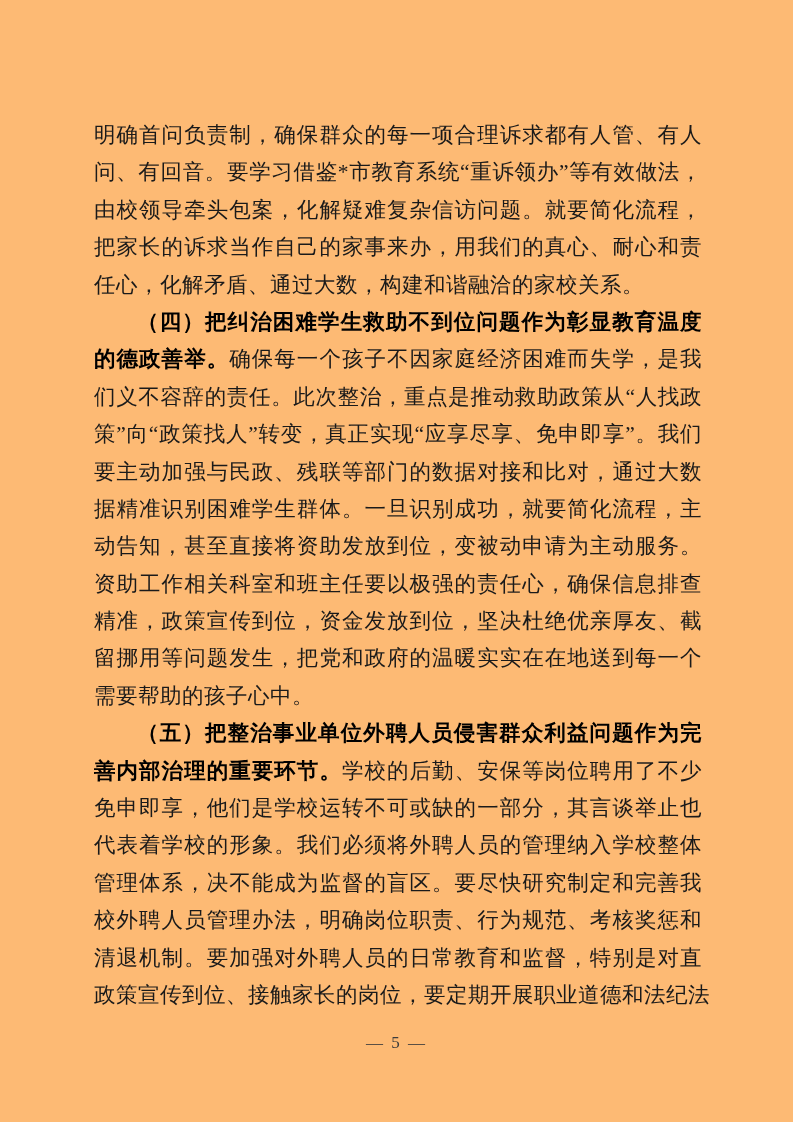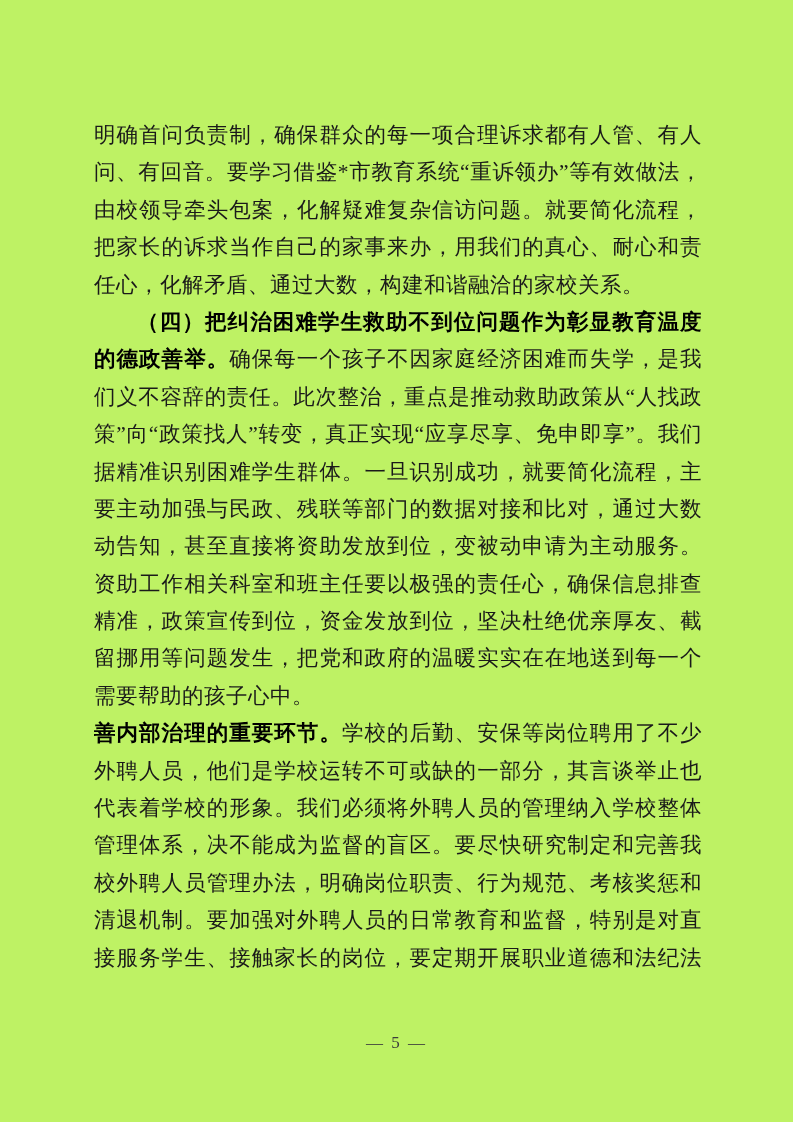--- a/index.html
+++ b/index.html
@@ -4,21 +4,21 @@
 <style>
   html, body {
     margin: 0;
     padding: 0;
     background: #ffffff;
   }
   .page {
     position: relative;
     width: 793px;
     height: 1122px;
-    background: #bef264;
+    background: #fdba74;
     overflow: hidden;
     font-family: "Liberation Serif", "DejaVu Serif", serif;
     color: #1a1a1a;
   }
   .doc-body {
     position: absolute;
     top: 117px;
     left: 94px;
     width: 608px;
   }
@@ -65,32 +65,33 @@
         <div class="line"><span class="run">问、有回音。要学习借鉴*市教育系统“重诉领办”等有效做法，</span></div>
         <div class="line"><span class="run">由校领导牵头包案，化解疑难复杂信访问题。就要简化流程，</span></div>
         <div class="line"><span class="run">把家长的诉求当作自己的家事来办，用我们的真心、耐心和责</span></div>
         <div class="line short"><span class="run">任心，化解矛盾、通过大数，构建和谐融洽的家校关系。</span></div>
       </div>
       <div>
         <div class="line indent"><span class="run bold">（四）把纠治困难学生救助不到位问题作为彰显教育温度</span></div>
         <div class="line"><span class="run bold">的德政善举。</span><span class="run">确保每一个孩子不因家庭经济困难而失学，是我</span></div>
         <div class="line"><span class="run">们义不容辞的责任。此次整治，重点是推动救助政策从“人找政</span></div>
         <div class="line"><span class="run">策”向“政策找人”转变，真正实现“应享尽享、免申即享”。我们</span></div>
+        <div class="line"><span class="run">要主动加强与民政、残联等部门的数据对接和比对，通过大数</span></div>
         <div class="line"><span class="run">据精准识别困难学生群体。一旦识别成功，就要简化流程，主</span></div>
-        <div class="line"><span class="run">要主动加强与民政、残联等部门的数据对接和比对，通过大数</span></div>
         <div class="line"><span class="run">动告知，甚至直接将资助发放到位，变被动申请为主动服务。</span></div>
         <div class="line"><span class="run">资助工作相关科室和班主任要以极强的责任心，确保信息排查</span></div>
         <div class="line"><span class="run">精准，政策宣传到位，资金发放到位，坚决杜绝优亲厚友、截</span></div>
         <div class="line"><span class="run">留挪用等问题发生，把党和政府的温暖实实在在地送到每一个</span></div>
         <div class="line short"><span class="run">需要帮助的孩子心中。</span></div>
       </div>
       <div>
+        <div class="line indent"><span class="run bold">（五）把整治事业单位外聘人员侵害群众利益问题作为完</span></div>
         <div class="line"><span class="run bold">善内部治理的重要环节。</span><span class="run">学校的后勤、安保等岗位聘用了不少</span></div>
-        <div class="line"><span class="run">外聘人员，他们是学校运转不可或缺的一部分，其言谈举止也</span></div>
+        <div class="line"><span class="run">免申即享，他们是学校运转不可或缺的一部分，其言谈举止也</span></div>
         <div class="line"><span class="run">代表着学校的形象。我们必须将外聘人员的管理纳入学校整体</span></div>
         <div class="line"><span class="run">管理体系，决不能成为监督的盲区。要尽快研究制定和完善我</span></div>
         <div class="line"><span class="run">校外聘人员管理办法，明确岗位职责、行为规范、考核奖惩和</span></div>
         <div class="line"><span class="run">清退机制。要加强对外聘人员的日常教育和监督，特别是对直</span></div>
-        <div class="line"><span class="run">接服务学生、接触家长的岗位，要定期开展职业道德和法纪法</span></div>
+        <div class="line"><span class="run">政策宣传到位、接触家长的岗位，要定期开展职业道德和法纪法</span></div>
       </div>
     </div>
   <div class="page-number">— 5 —</div>
 </div>
 
 </body></html>

